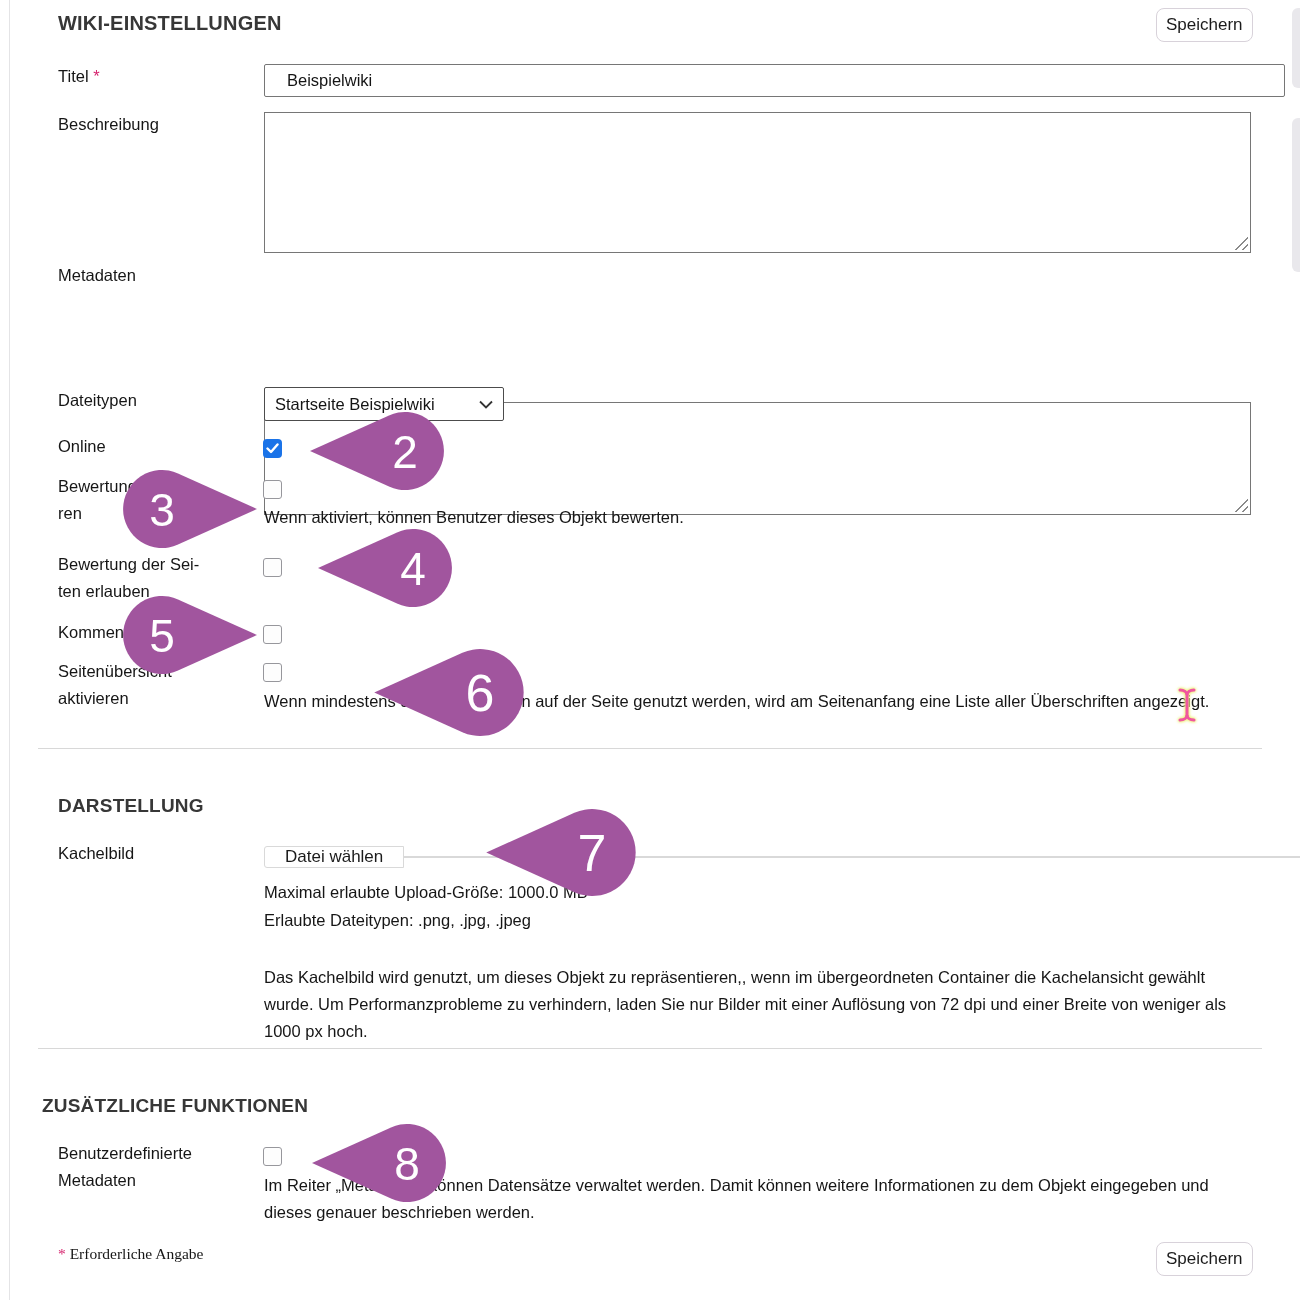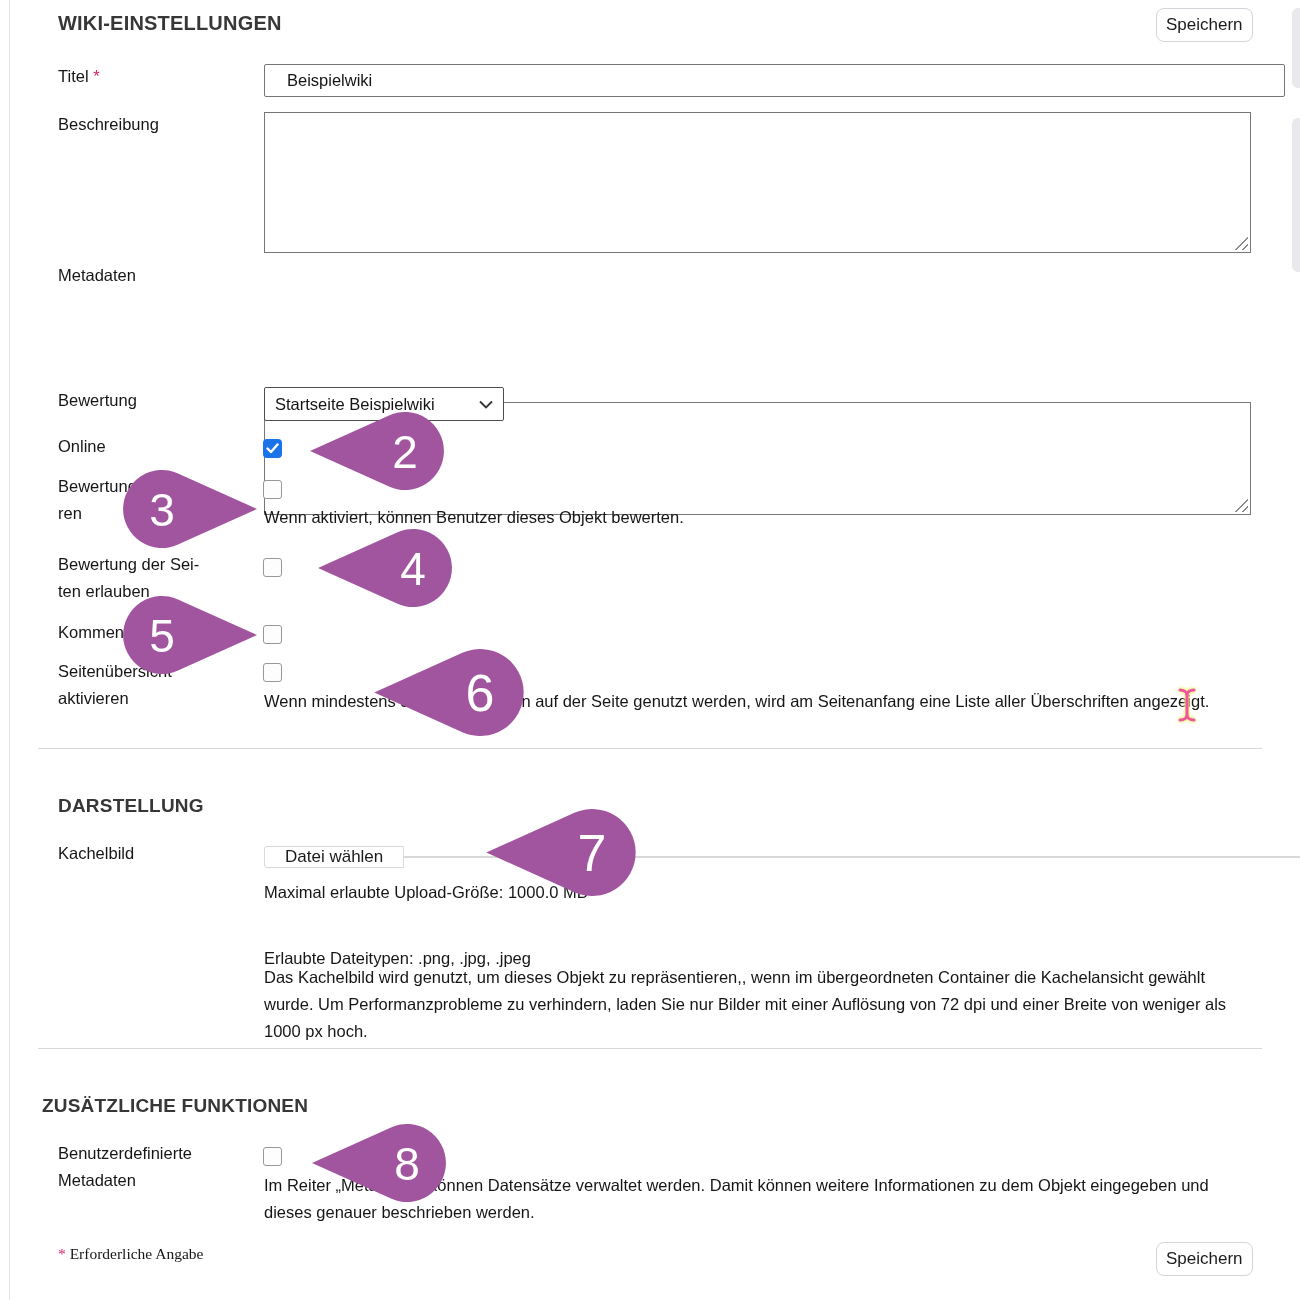--- a/index.html
+++ b/index.html
@@ -82,21 +82,21 @@
 <div class="label abs" style="left:58px;top:111px;">Beschreibung</div>
 <div class="ta abs" style="left:264px;top:112px;height:141px;">
   <div class="resize-handle"></div>
 </div>
 
 <div class="label abs" style="left:58px;top:262px;">Metadaten</div>
 <div class="ta abs" style="left:264px;top:261px;height:113px;">
   <div class="resize-handle"></div>
 </div>
 
-<div class="label abs" style="left:58px;top:387px;">Bewertung</div>
+<div class="label abs" style="left:58px;top:387px;">Dateitypen</div>
 <div class="select abs" style="left:264px;top:387px;">
   <span>Startseite Beispielwiki</span>
   <svg width="14" height="9" viewBox="0 0 14 9">
     <polyline points="1,1.5 7,7.5 13,1.5" fill="none" stroke="#333" stroke-width="1.8"></polyline>
   </svg>
 </div>
 
 <div class="label abs" style="left:58px;top:433px;">Online</div>
 <div class="cb checked abs" style="left:263px;top:439px;">
   <svg width="13" height="11" viewBox="0 0 13 11">
@@ -130,21 +130,21 @@
 <div class="divider abs" style="top:748px;"></div>
 
 <h2 class="abs" style="left:58px;top:795px;">DARSTELLUNG</h2>
 
 <div class="label abs" style="left:58px;top:840px;">Kachelbild</div>
 <div class="file-control abs" style="left:264px;top:839px;">
   <div class="file-btn">Datei wählen</div>
   <div class="file-field"></div>
 </div>
 <div class="help abs" style="left:264px;top:879px;">Maximal erlaubte Upload-Größe: 1000.0 MB</div>
-<div class="help abs" style="left:264px;top:907px;margin-top:38px;">Erlaubte Dateitypen: .png, .jpg, .jpeg</div>
+<div class="help abs" style="left:264px;top:907px;">Erlaubte Dateitypen: .png, .jpg, .jpeg</div>
 <div class="para abs" style="left:264px;top:964px;width:980px;">Das Kachelbild wird genutzt, um dieses Objekt zu repräsentieren,, wenn im übergeordneten Container die Kachelansicht gewählt wurde. Um Performanzprobleme zu verhindern, laden Sie nur Bilder mit einer Auflösung von 72 dpi und einer Breite von weniger als 1000 px hoch.</div>
 
 <div class="divider abs" style="top:1048px;"></div>
 
 <h2 class="abs" style="left:42px;top:1095px;">ZUSÄTZLICHE FUNKTIONEN</h2>
 
 <div class="label abs" style="left:58px;top:1140px;width:206px;">
   <span>Benutzerdefinierte</span>
   <span>Metadaten</span>
 </div>

